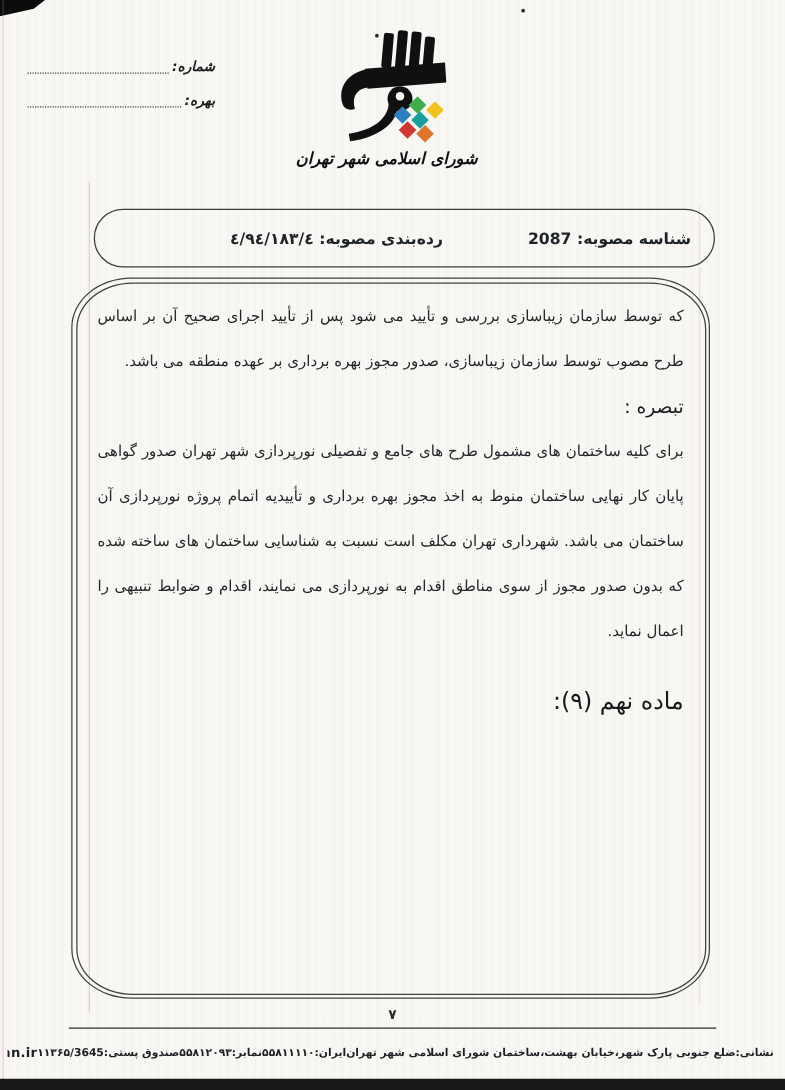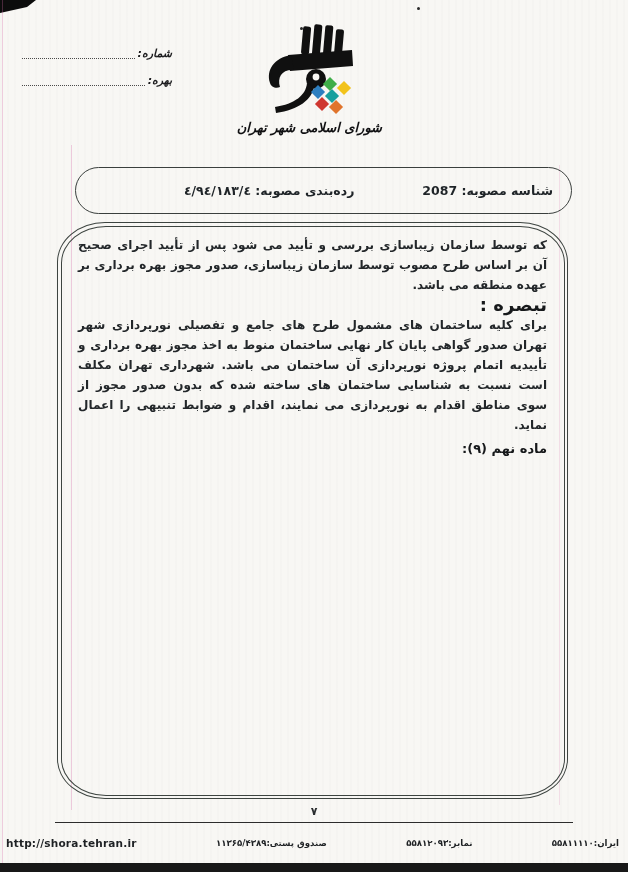--- a/index.html
+++ b/index.html
@@ -14,42 +14,42 @@
   .corner-mark{position:absolute;left:0;top:0;width:38px;height:13px;background:#0c0c0c;
     clip-path:polygon(0 0,36px 0,27px 7px,0 13px);}
   .bottom-strip{position:absolute;left:0;right:0;bottom:0;height:9px;background:#181818;}
   .speck{position:absolute;width:3px;height:3px;background:#2a2a2a;border-radius:50%;}
   
   .meta-fields{position:absolute;left:16px;top:46px;width:156px;display:flex;flex-direction:column;gap:11px;}
   .field-row{display:flex;direction:rtl;align-items:flex-end;height:16px;}
   .field-label{font-size:11px;font-weight:bold;font-style:italic;color:#1d1d1f;line-height:16px;}
   .field-dots{flex:1;border-bottom:1.5px dotted #4a4a4a;margin:0 3px 3px 6px;}
   
-  .council-logo{position:absolute;left:254px;top:24px;width:128px;text-align:left;}
+  .council-logo{position:absolute;left:254px;top:24px;width:128px;text-align:right;}
   .council-caption{margin-top:-2px;font-size:13px;font-weight:bold;font-style:italic;color:#101012;white-space:nowrap;}
   
   .emblem-block{position:absolute;left:498px;top:28px;width:124px;text-align:center;}
   .emblem-caption{margin-top:2px;font-size:11.5px;font-weight:bold;font-style:italic;color:#101012;white-space:nowrap;}
   
   .meta-capsule{
     position:absolute;left:75px;top:167px;width:497px;height:47px;box-sizing:border-box;
     border:1.3px solid #3a3f3d;border-radius:26px;
     display:flex;align-items:center;direction:rtl;
     font-size:12.5px;font-weight:bold;color:#1f2428;padding:0 18px;
   }
   .meta-capsule .classification{margin-right:68px;}
   
   .doc-box{position:absolute;left:57px;top:222px;width:511px;height:577px;box-sizing:border-box;
     border:1.3px solid #3d4440;border-radius:48px / 40px;}
   .doc-box-inner{position:absolute;inset:2.5px;border:1px solid #3d4440;border-radius:45px / 37px;}
   .doc-content{position:absolute;top:12px;right:20px;left:20px;
-    font-size:12px;font-weight:bold;line-height:20px;text-align:justify;color:#23272a;}
+    font-size:12px;font-weight:normal;line-height:36px;text-align:justify;color:#23272a;}
   .doc-content p{margin:0;}
-  .doc-heading{font-size:18px;color:#17191b;margin:3px 0 1px;text-align:right;}
-  .doc-heading.article{font-size:13px;margin-top:4px;}
+  .doc-heading{font-size:15px;color:#17191b;margin:3px 0 1px;text-align:right;}
+  .doc-heading.article{font-size:19px;margin-top:20px;}
   .ref-number{font-size:9px;letter-spacing:0.5px;color:#33373a;}
   
   .page-number{position:absolute;left:0;right:0;top:805px;text-align:center;font-size:11px;font-weight:bold;color:#2a2d2f;}
   .footer-rule{position:absolute;left:55px;right:55px;top:822px;border-top:1.3px solid #2c2c2c;}
   .footer-contact{position:absolute;left:6px;right:9px;top:833px;height:20px;overflow:hidden;
     display:flex;direction:rtl;justify-content:space-between;align-items:center;
     font-size:8.6px;font-weight:bold;color:#1e2124;white-space:nowrap;}
   .footer-contact .website{direction:ltr;font-size:10.5px;letter-spacing:0.2px;}
 </style>
 </head>
@@ -114,20 +114,21 @@
       <p>که توسط سازمان زیباسازی بررسی و تأیید می شود پس از تأیید اجرای صحیح آن بر اساس طرح مصوب توسط سازمان زیباسازی، صدور مجوز بهره برداری بر عهده منطقه می باشد.</p>
       <p class="doc-heading">تبصره :</p>
       <p>برای کلیه ساختمان های مشمول طرح های جامع و تفصیلی نورپردازی شهر تهران صدور گواهی پایان کار نهایی ساختمان منوط به اخذ مجوز بهره برداری و تأییدیه اتمام پروژه نورپردازی آن ساختمان می باشد. شهرداری تهران مکلف است نسبت به شناسایی ساختمان های ساخته شده که بدون صدور مجوز از سوی مناطق اقدام به نورپردازی می نمایند، اقدام و ضوابط تنبیهی را اعمال نماید.</p>
       <p class="doc-heading article">ماده نهم (۹):</p>
     </div>
   </div>
 
   <div class="page-number">۷</div>
   <div class="footer-rule"></div>
   <div class="footer-contact">
+    <span>نشانی:ضلع جنوبی پارک شهر،خیابان بهشت،ساختمان شورای اسلامی شهر تهران</span>
     <span>ایران:۵۵۸۱۱۱۱۰</span>
     <span>نمابر:۵۵۸۱۲۰۹۳</span>
-    <span>صندوق پستی:۱۱۳۶۵/۴۳۸۹</span>
+    <span>صندوق پستی:۱۱۳۶۵/3645</span>
     <span class="website">http://shora.tehran.ir</span>
   </div>
   <div class="bottom-strip"></div>
 
 </div>
 
 </body></html>

